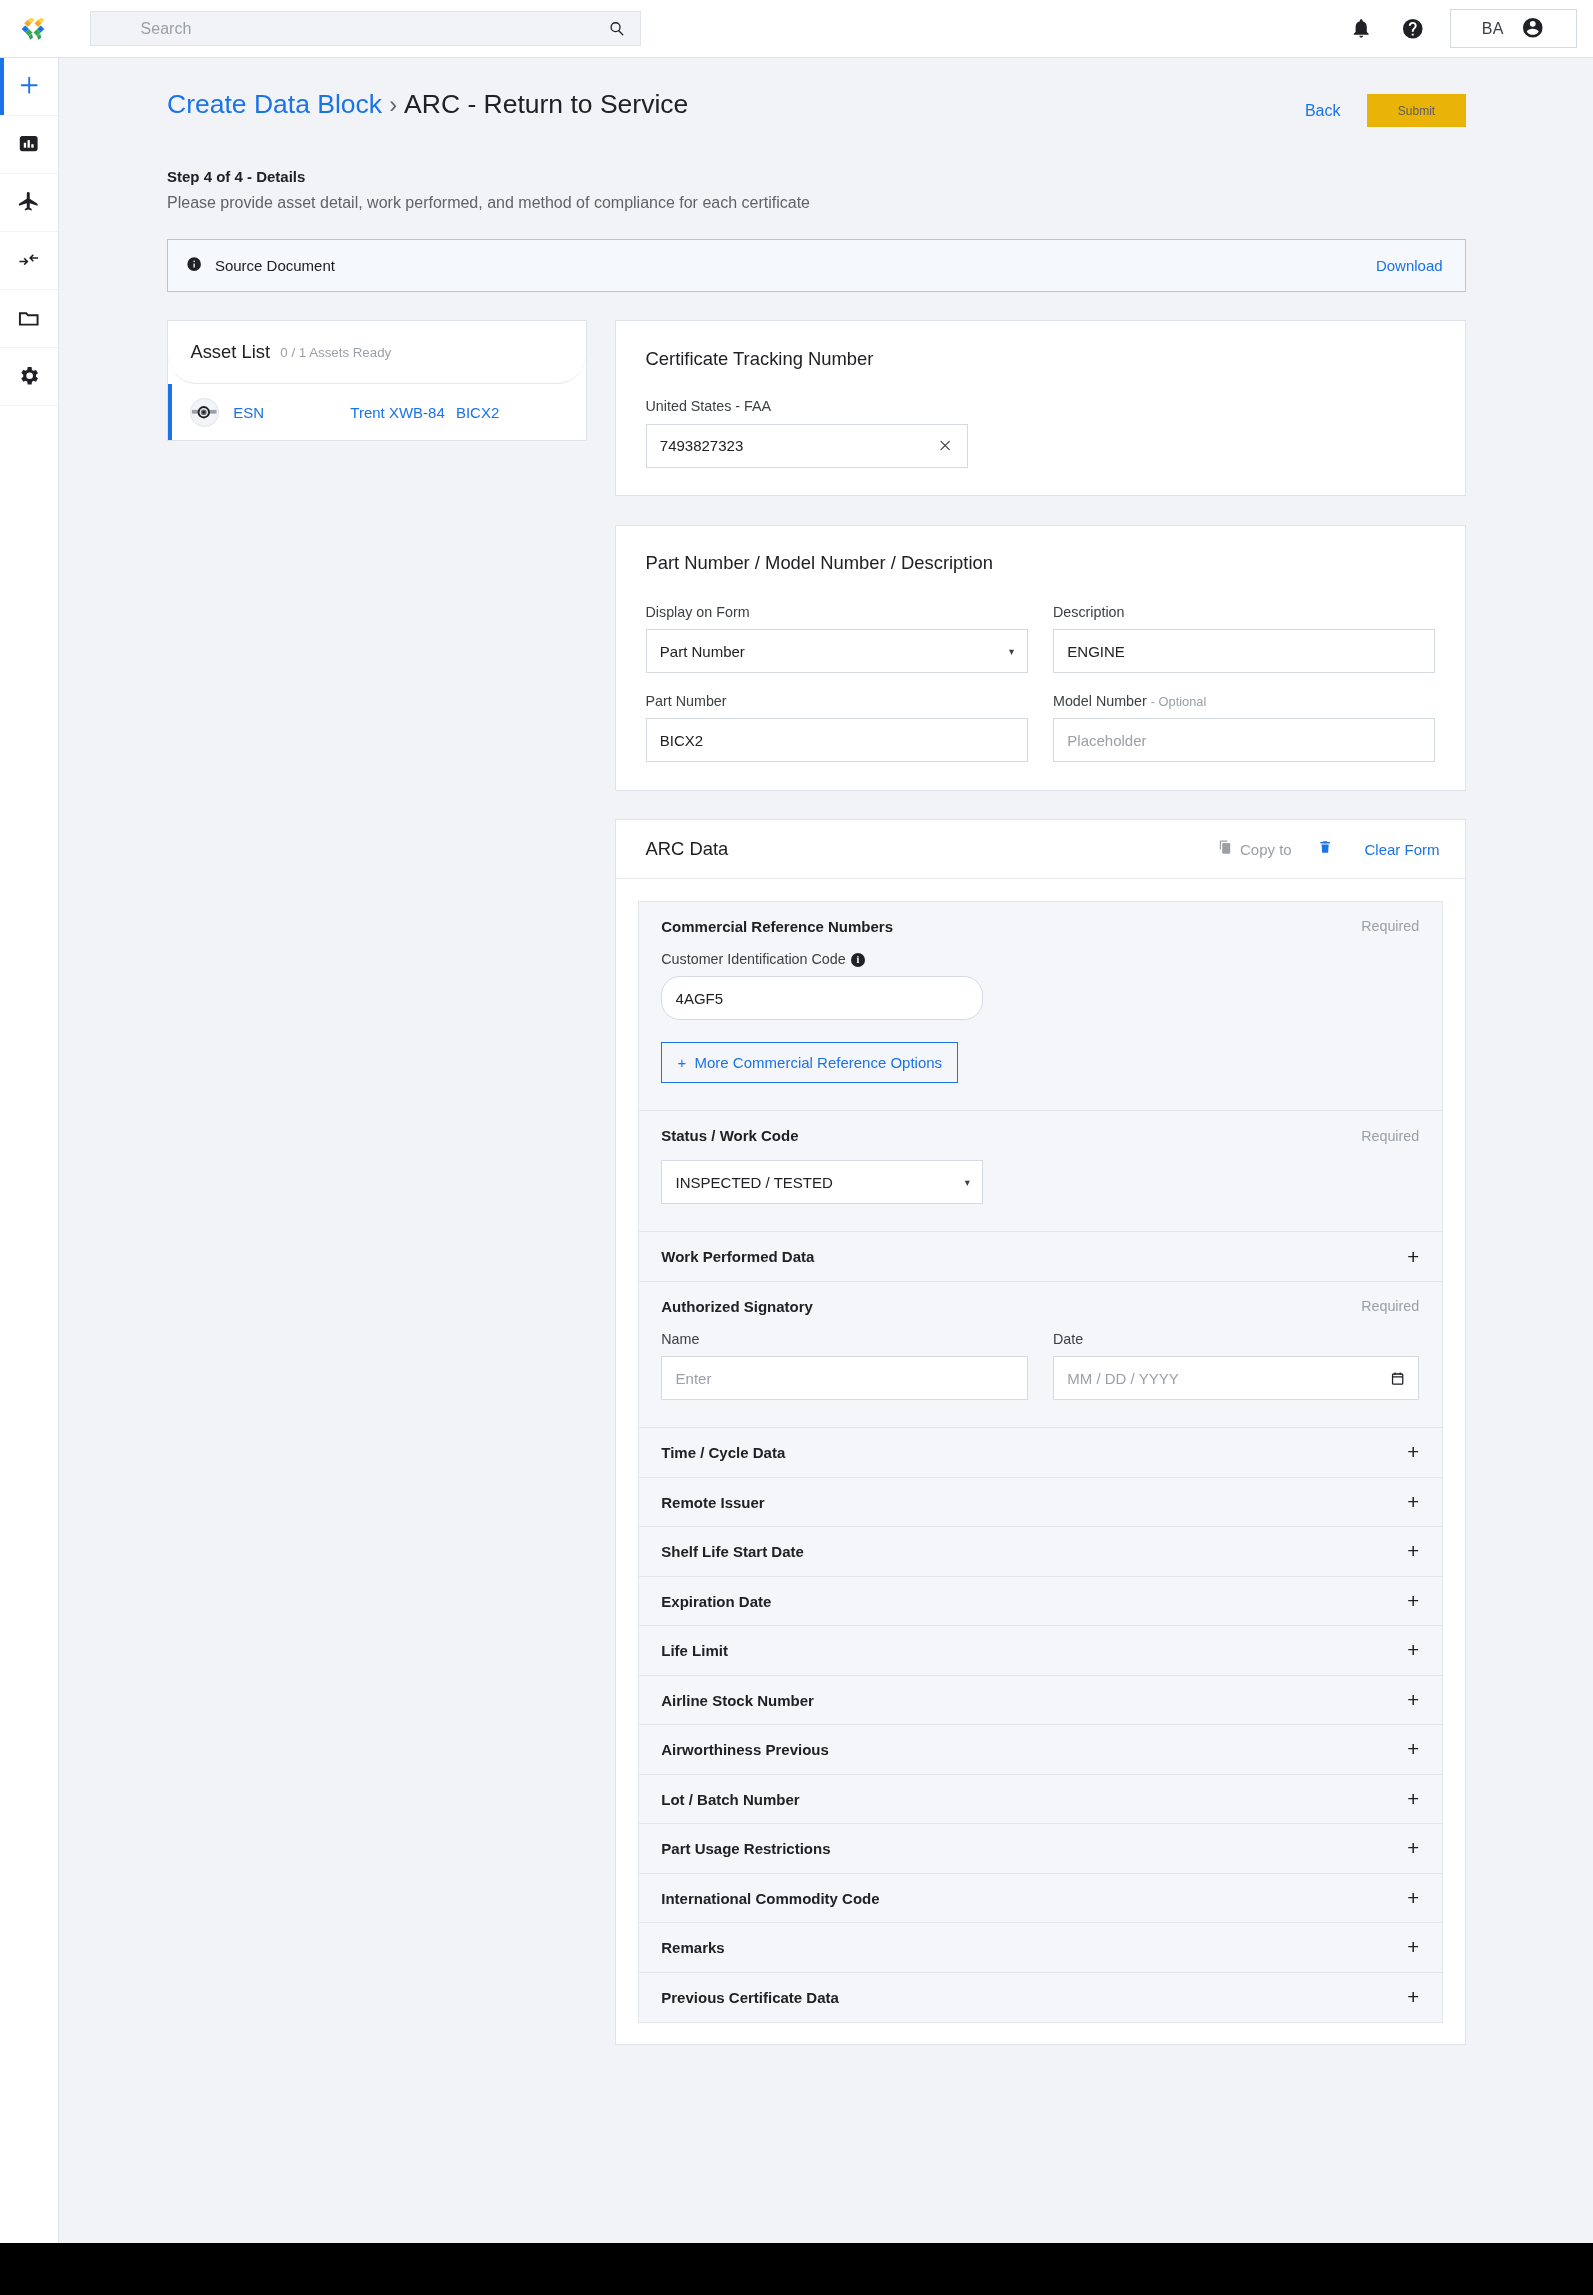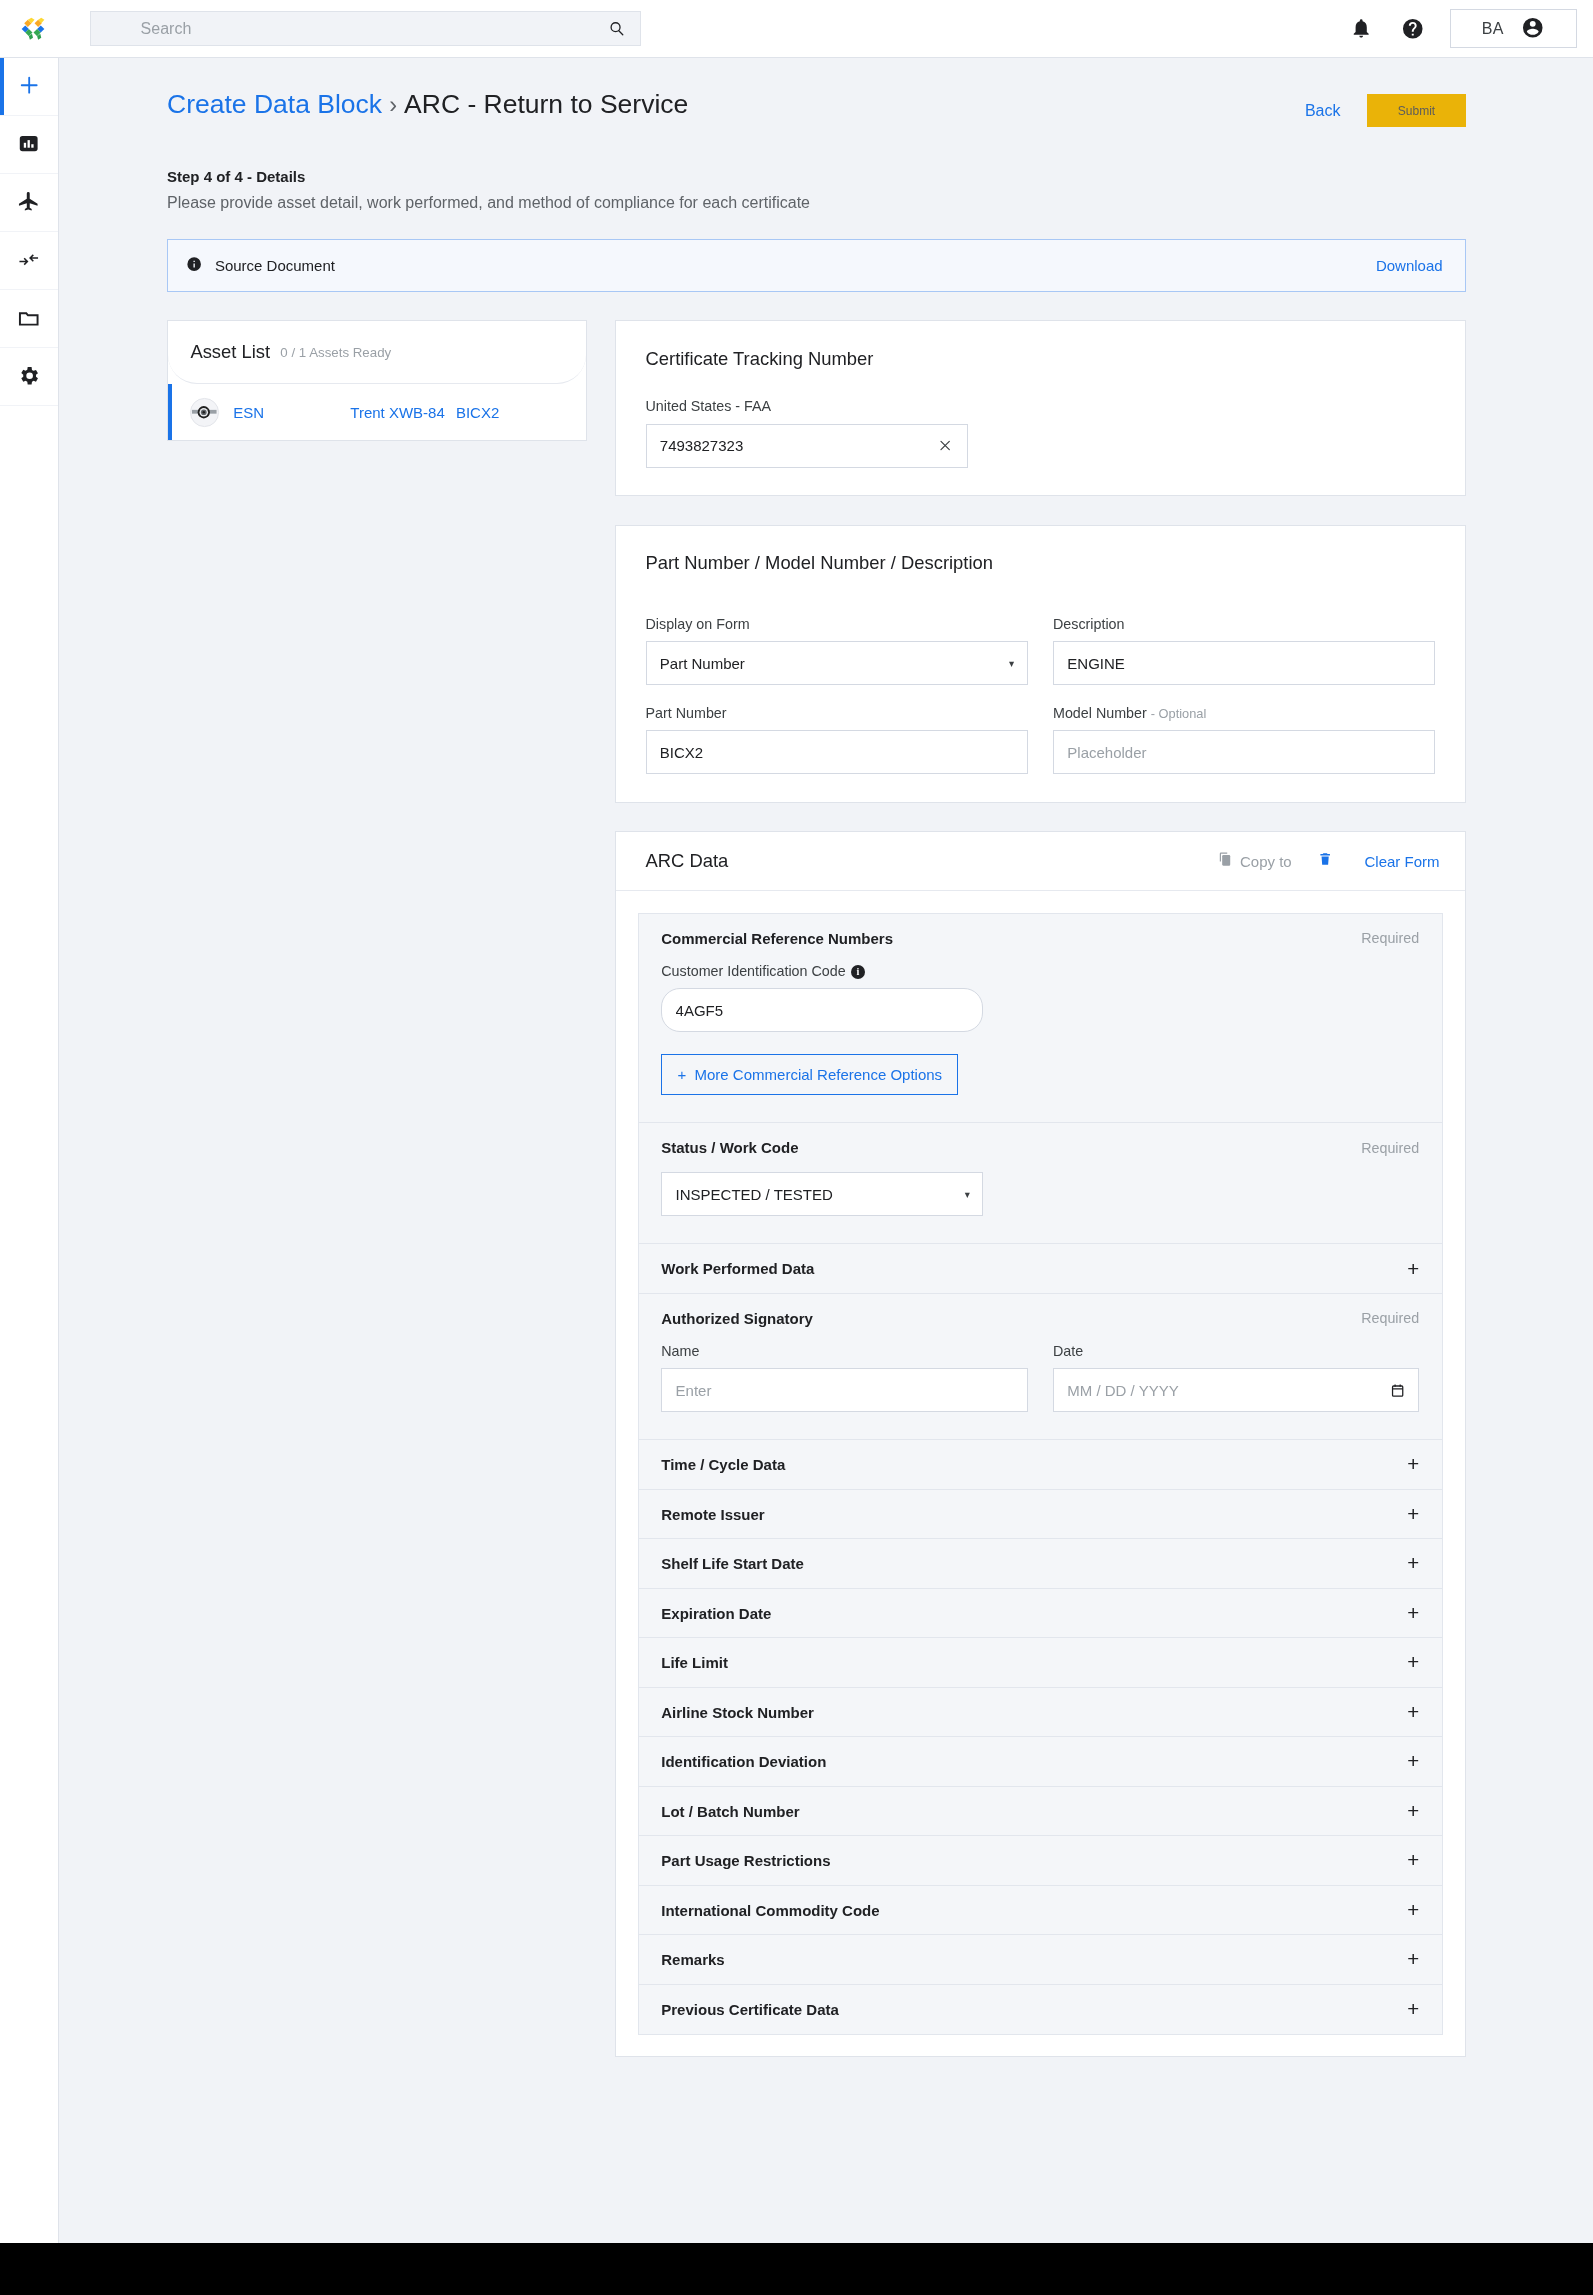--- a/index.html
+++ b/index.html
@@ -421,21 +421,21 @@
                       </svg>
                     </button>
                   </div>
                 </div>
               </div>
             </div>
 
             <div class="card">
               <div class="card-pad">
                 <div class="card-title">Part Number / Model Number / Description</div>
-                <div class="grid2" style="margin-top:42px">
+                <div class="grid2" style="margin-top:30px">
                   <div>
                     <label class="field-label">Display on Form</label>
                     <div class="select-wrap">
                       <input class="input" type="text" readonly="" value="Part Number" style="">
                       <span class="select-arrow">▾</span>
                     </div>
                   </div>
                   <div>
                     <label class="field-label">Description</label>
                     <input class="input" type="text" value="ENGINE" style="">
@@ -576,21 +576,21 @@
                       </div>
                     </div>
                     <div class="sec">
                       <div class="sec-header accordion-row">
                         <span class="sec-title">Airline Stock Number</span>
                         <button class="sec-plus">+</button>
                       </div>
                     </div>
                     <div class="sec">
                       <div class="sec-header accordion-row">
-                        <span class="sec-title">Identification Deviation</span>
+                        <span class="sec-title">Airworthiness Previous</span>
                         <button class="sec-plus">+</button>
                       </div>
                     </div>
                     <div class="sec">
                       <div class="sec-header accordion-row">
                         <span class="sec-title">Lot / Batch Number</span>
                         <button class="sec-plus">+</button>
                       </div>
                     </div>
                     <div class="sec">

